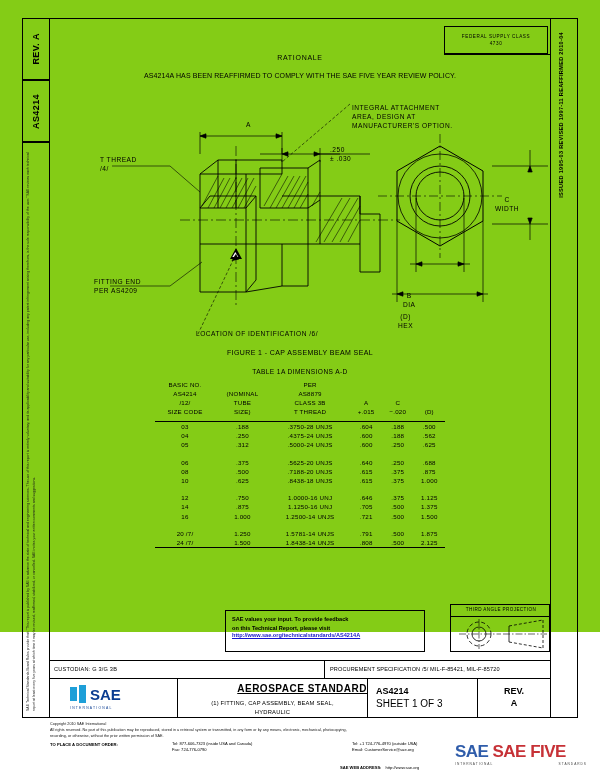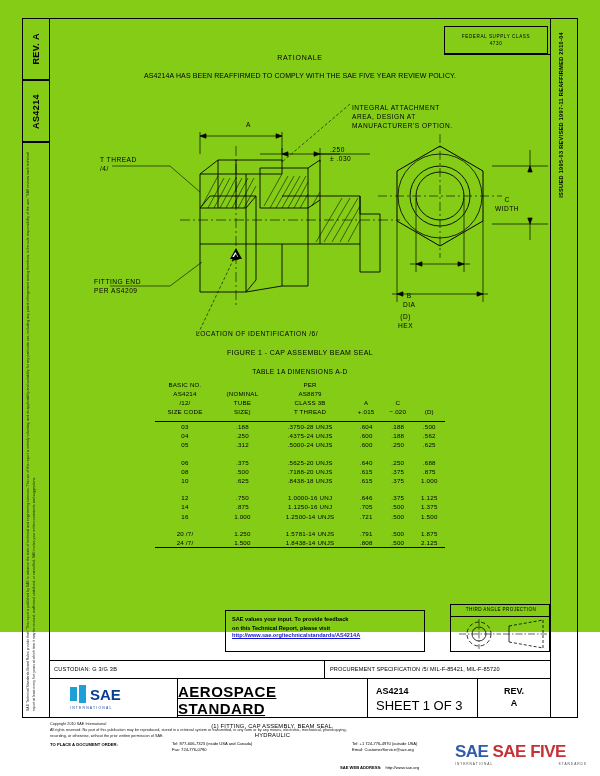--- a/index.html
+++ b/index.html
@@ -87,24 +87,24 @@
   #tb-custodian{left:50px;top:660px;width:275px;height:18px;border-top:1.1px solid #000;border-right:1.1px solid #000;box-sizing:border-box;}
   #tb-custodian .l{font-size:5.6px;padding:4.5px 0 0 4px;letter-spacing:.2px;}
   #tb-procure{left:325px;top:660px;width:225px;height:18px;border-top:1.1px solid #000;box-sizing:border-box;}
   #tb-procure .l{font-size:5.6px;padding:4.5px 0 0 5px;letter-spacing:.1px;}
 
   #tb-logo{left:50px;top:678px;width:128px;height:40px;border-top:1.1px solid #000;border-right:1.1px solid #000;box-sizing:border-box;}
   #tb-title{left:178px;top:678px;width:190px;height:40px;border-top:1.1px solid #000;border-right:1.1px solid #000;box-sizing:border-box;}
   #tb-num{left:368px;top:678px;width:110px;height:40px;border-top:1.1px solid #000;border-right:1.1px solid #000;box-sizing:border-box;}
   #tb-rev{left:478px;top:678px;width:72px;height:40px;border-top:1.1px solid #000;box-sizing:border-box;}
 
-  #tb-title .main{font-size:15px;font-weight:bold;letter-spacing:.5px;text-decoration:underline;text-align:left;margin-top:4px;}
+  #tb-title .main{font-size:10px;font-weight:bold;letter-spacing:.5px;text-decoration:underline;text-align:right;margin-top:4px;}
   #tb-title .sub{font-size:5.8px;letter-spacing:.2px;text-align:center;line-height:1.5;margin-top:5px;}
   #tb-num .n{font-size:9px;font-weight:bold;padding:7px 0 0 8px;}
-  #tb-num .s{font-size:13px;padding:2px 0 0 8px;}
+  #tb-num .s{font-size:10px;padding:2px 0 0 8px;}
   #tb-rev .r{font-size:9px;font-weight:bold;text-align:center;margin-top:7px;}
   #tb-rev .v{font-size:9px;font-weight:bold;text-align:center;margin-top:2px;}
 
   
   .sae-logo{position:absolute;left:20px;top:6px;width:92px;height:22px;}
   .sae-logo .tag{font-size:3.4px;letter-spacing:1.2px;color:#0b3d91;margin-top:1px;}
 
   
   #footer{left:50px;top:722px;width:500px;}
   #footer .cp{font-size:3.7px;line-height:1.6;letter-spacing:.05px;color:#111;}

